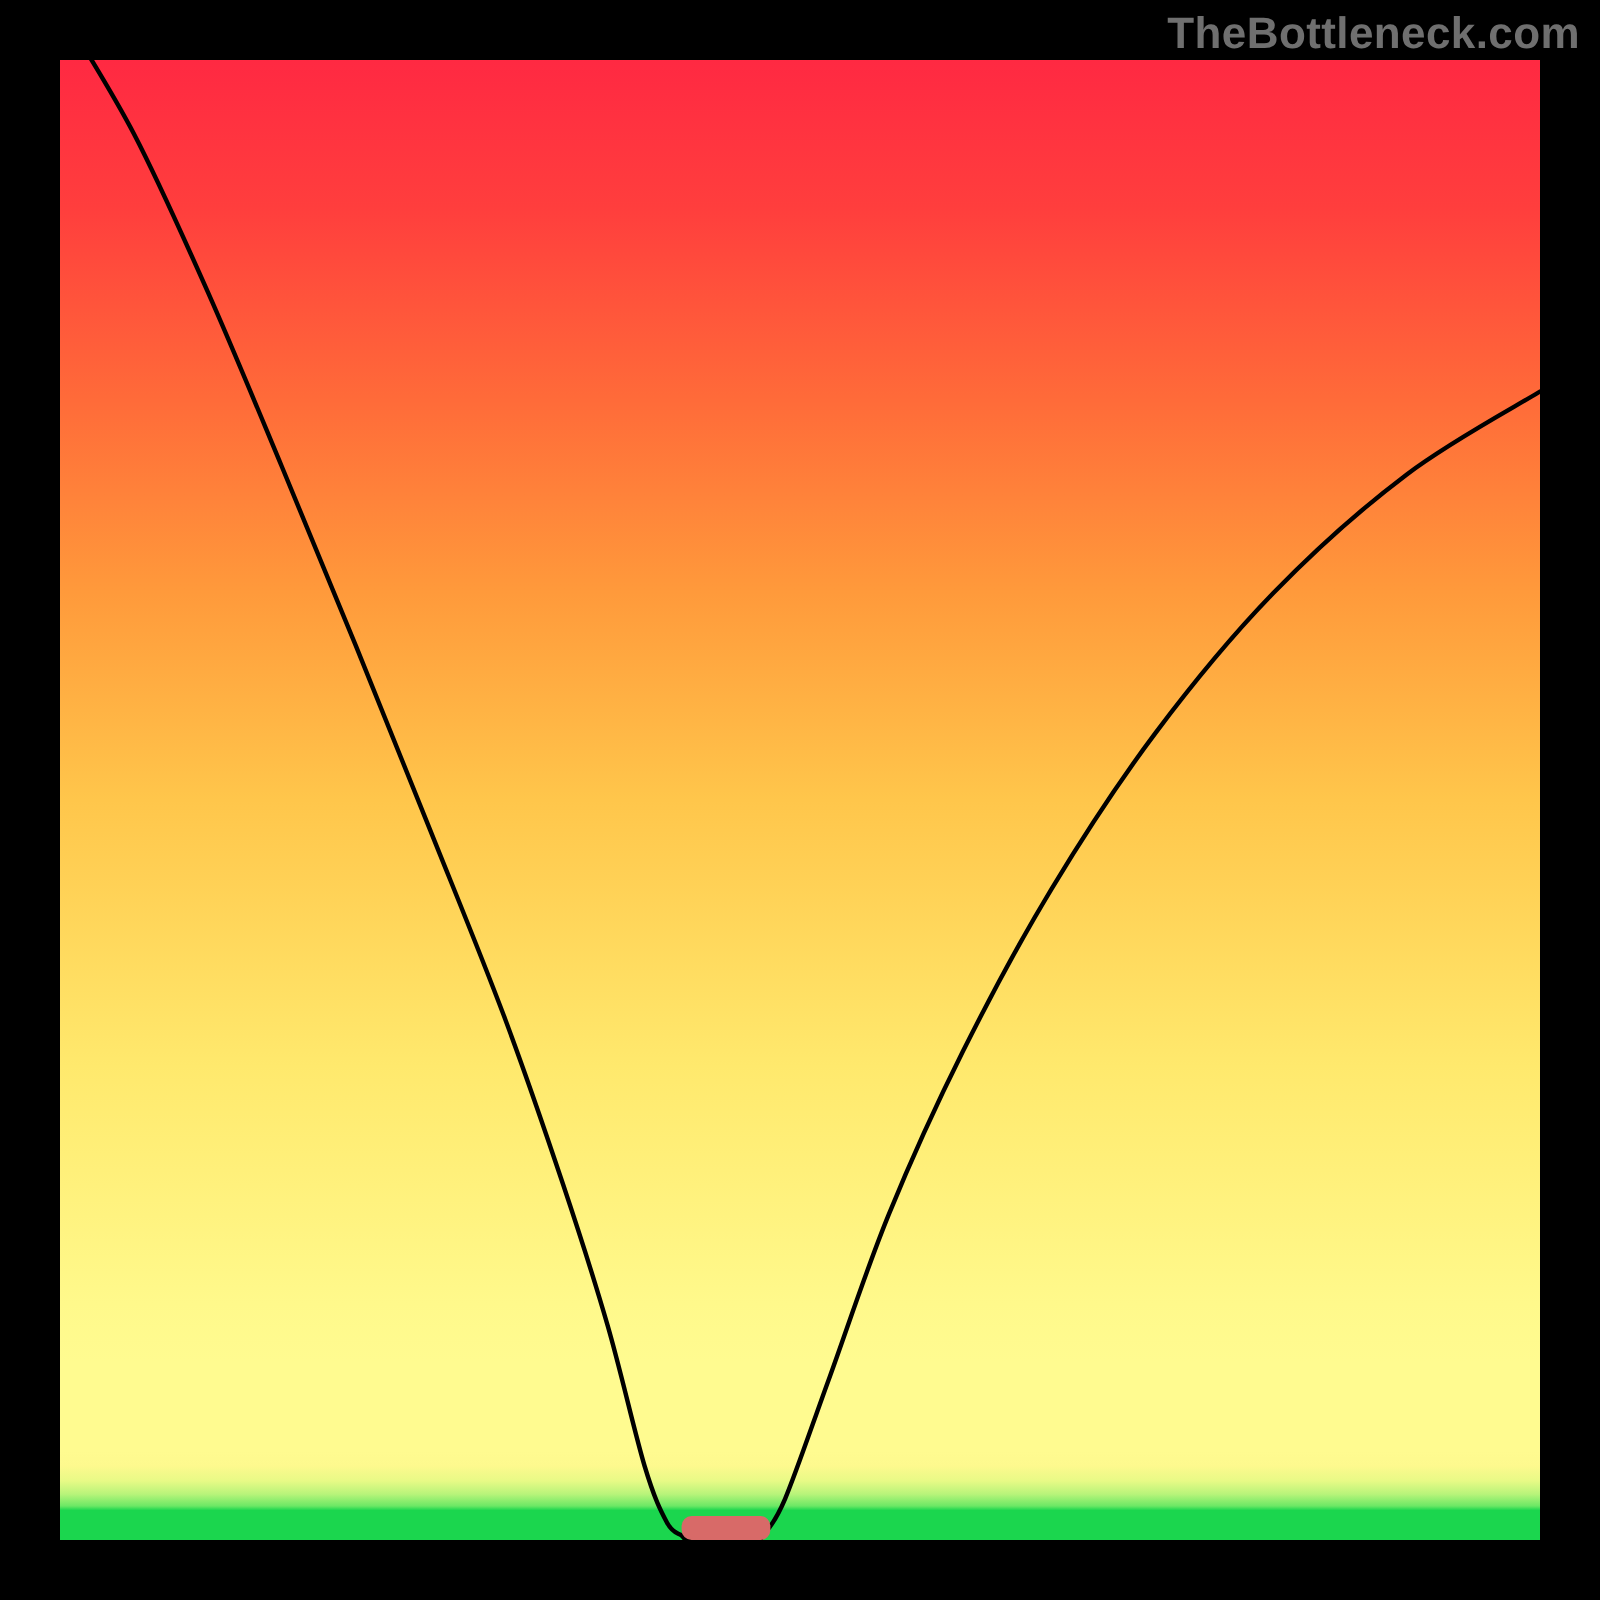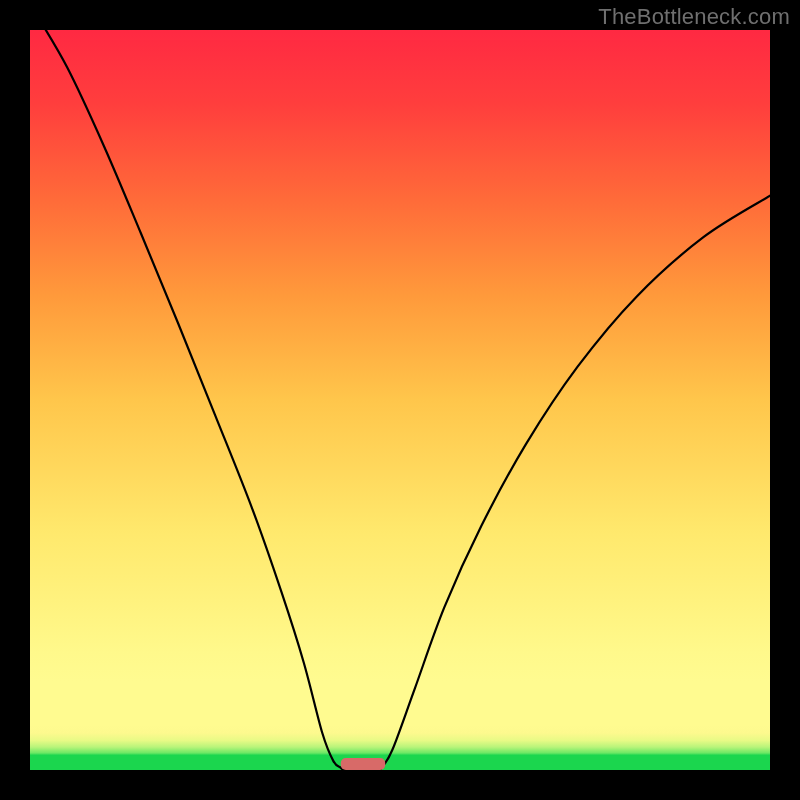--- a/index.html
+++ b/index.html
@@ -54,21 +54,21 @@
   .marker {
     fill: #d86a68;
     stroke: none;
   }
   .watermark {
     position: absolute;
     top: 4px;
     right: 10px;
     color: #6f6f6f;
     font-size: 22px;
-    font-weight: 400;
+    font-weight: 700;
     letter-spacing: 0.2px;
     user-select: none;
   }
 </style>
 </head>
 <body>
 
 <div class="frame">
   <div class="watermark">TheBottleneck.com</div>
   <div class="plot-area">

